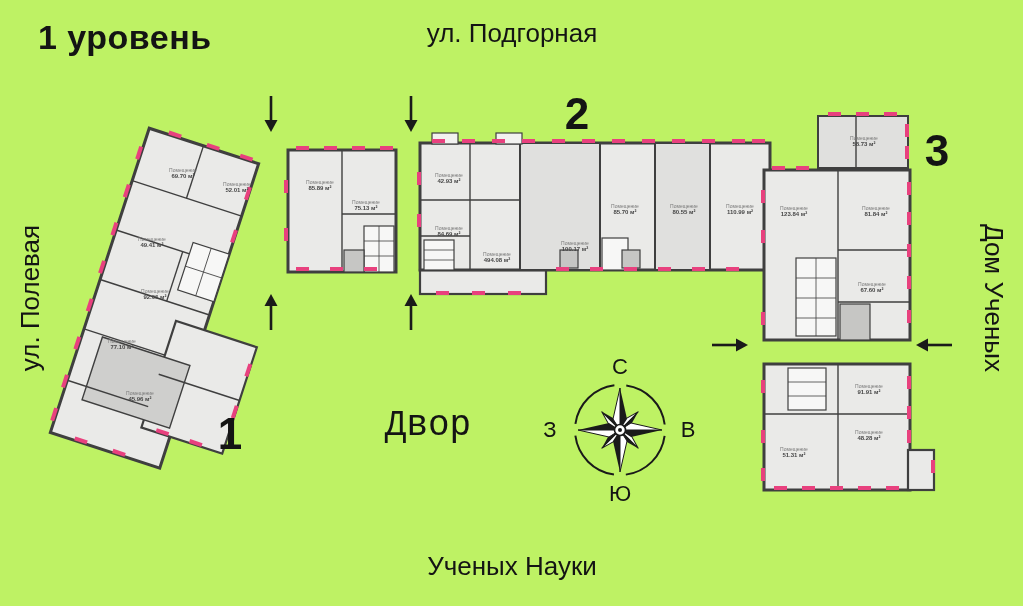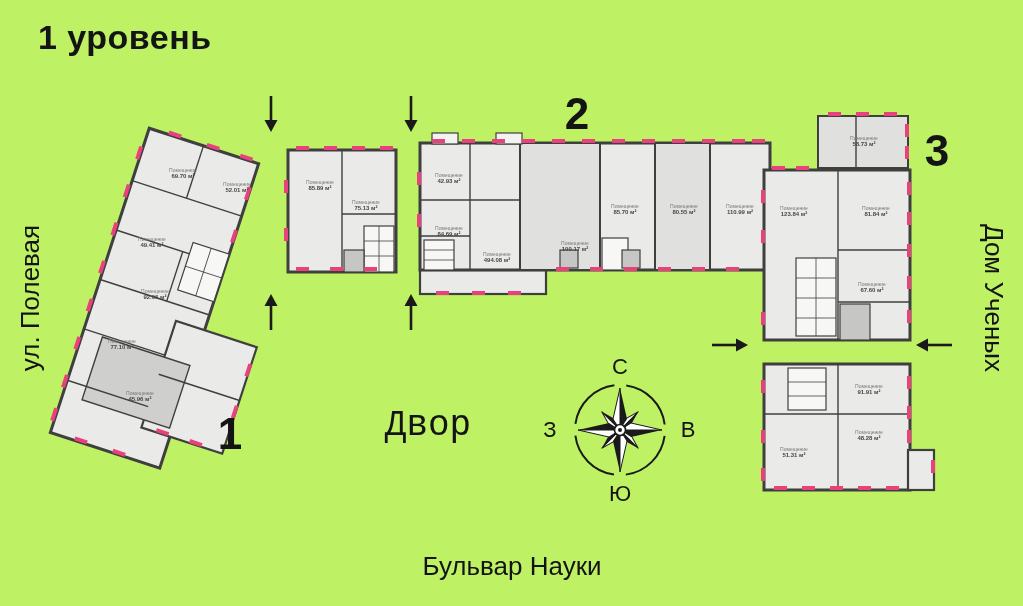--- a/index.html
+++ b/index.html
@@ -281,23 +281,24 @@
         <path d="M0,-42 L-7,-11 L0,0 Z" fill="#ffffff" stroke="#1a1a1a" stroke-width="1"></path>
         <path d="M0,-42 L7,-11 L0,0 Z" fill="#1a1a1a"></path>
       </g>
       <circle r="5.5" fill="#ffffff" stroke="#1a1a1a" stroke-width="1.6"></circle>
       <circle r="2" fill="#1a1a1a"></circle>
     </g>
   </svg>
 
   <div class="lbl level-title" style="left:38px; top:18px;">1 уровень</div>
 
+  <div class="lbl street center" style="left:512px; top:33px;">ул. Подгорная</div>
   <div class="lbl street street-v-left" style="left:30px; top:298px;">ул. Полевая</div>
   <div class="lbl street street-v-right" style="left:993px; top:298px;">Дом Ученых</div>
-  <div class="lbl street center" style="left:512px; top:566px;">Бульвар Науки</div>
+  <div class="lbl street center" style="left:512px; top:566px;">Ученых Науки</div>
 
   <div class="lbl courtyard center" style="left:428px; top:425px;">Двор</div>
 
   <div class="lbl section-num center" style="left:230px; top:434px;">1</div>
   <div class="lbl section-num center" style="left:577px; top:114px;">2</div>
   <div class="lbl section-num center" style="left:937px; top:151px;">3</div>
 
   <div class="lbl compass-letter center" style="left:620px; top:367px;">С</div>
   <div class="lbl compass-letter center" style="left:620px; top:494px;">Ю</div>
   <div class="lbl compass-letter center" style="left:550px; top:430px;">З</div>

